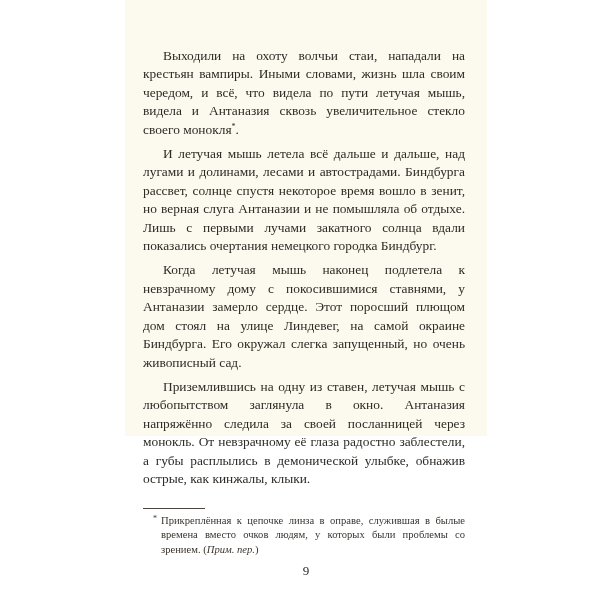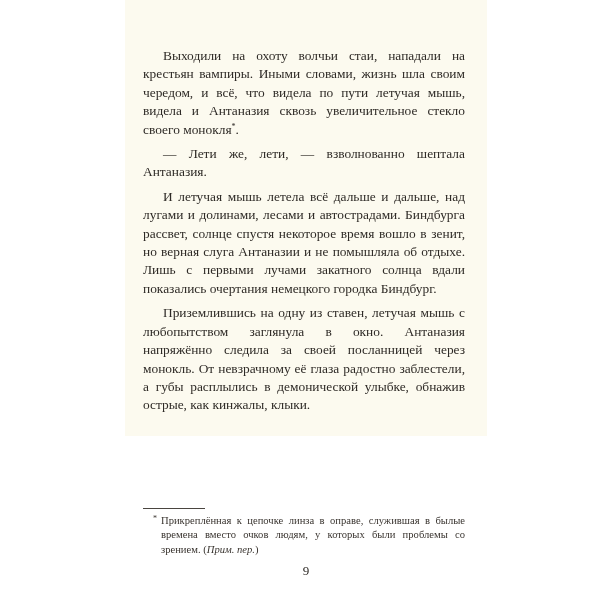--- a/index.html
+++ b/index.html
@@ -34,22 +34,22 @@
     position: absolute; left: 0; width: 362px; top: 563px; text-align: center;
     font-family: "Liberation Serif", "DejaVu Serif", serif; font-size: 13px; color: #2e2a26;
   }
 </style>
 </head>
 <body>
 
 <div class="page">
   <div class="text">
     <p><span>Выходили на охоту волчьи стаи, нападали на крестьян вампиры. Иными словами, жизнь шла своим чередом, и всё, что видела по пути летучая мышь, видела и Антаназия сквозь увеличительное стекло своего монокля</span><sup>*</sup><span>.</span></p>
-    <p>— Лети же, лети, — взволнованно шептала Антаназия.</p>
     <p>И летучая мышь летела всё дальше и дальше, над лугами и долинами, лесами и автострадами. Биндбурга рассвет, солнце спустя некоторое время вошло в зенит, но верная слуга Антаназии и не помышляла об отдыхе. Лишь с первыми лучами закатного солнца вдали показались очертания немецкого городка Биндбург.</p>
+    <p>Когда летучая мышь наконец подлетела к невзрачному дому с покосившимися ставнями, у Антаназии замерло сердце. Этот поросший плющом дом стоял на улице Линдевег, на самой окраине Биндбурга. Его окружал слегка запущенный, но очень живописный сад.</p>
     <p>Приземлившись на одну из ставен, летучая мышь с любопытством заглянула в окно. Антаназия напряжённо следила за своей посланницей через монокль. От невзрачному её глаза радостно заблестели, а губы расплылись в демонической улыбке, обнажив острые, как кинжалы, клыки.</p>
   </div>
 
   <div class="rule"></div>
 
   <div class="footnote">
     <span class="mark">*</span><span>Прикреплённая к цепочке линза в оправе, служившая в былые времена вместо очков людям, у которых были проблемы со зрением. (</span><i>Прим. пер.</i><span>)</span>
   </div>
 
   <div class="page-num">9</div>

